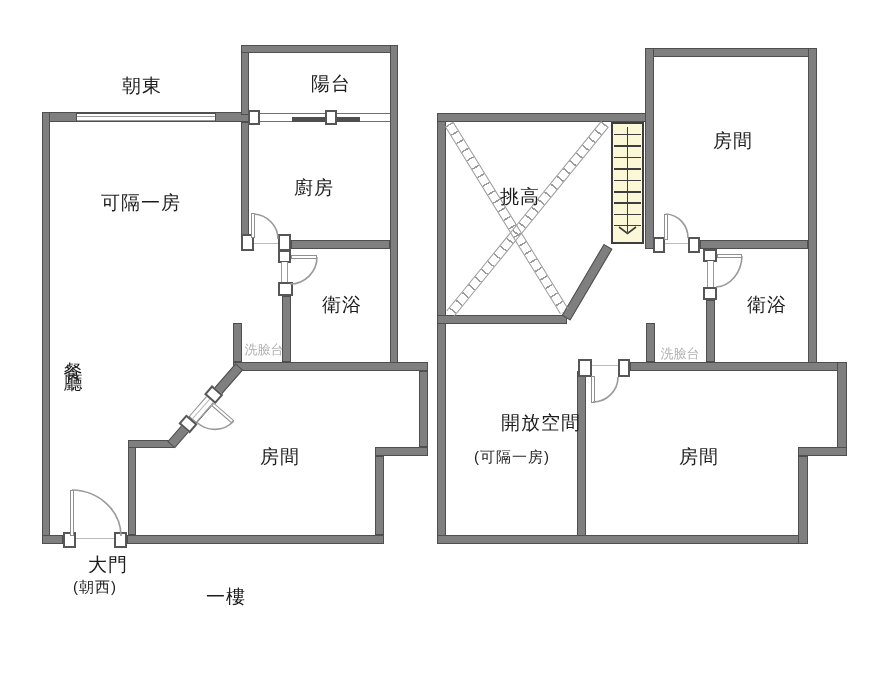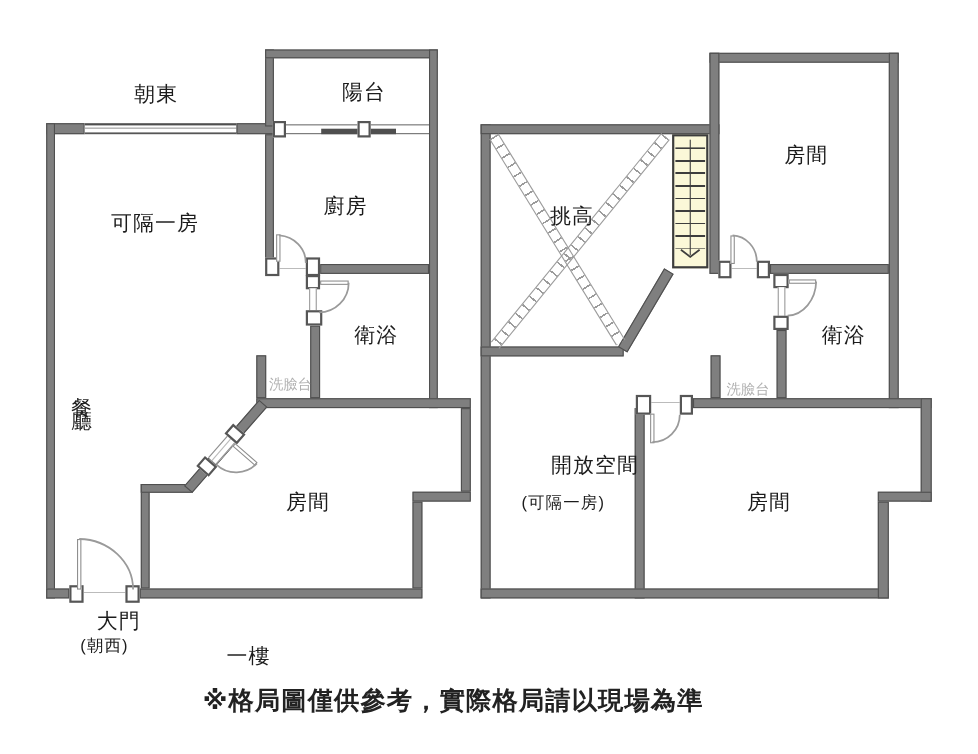--- a/index.html
+++ b/index.html
@@ -166,15 +166,14 @@
     </svg>
 
   <div class="lbl" style="left:520px;top:197px;">挑高</div>
   <div class="lbl" style="left:733px;top:141px;">房間</div>
   <div class="lbl" style="left:767px;top:305px;">衛浴</div>
   <div class="lbl lbl-xs" style="left:680px;top:354px;">洗臉台</div>
   <div class="lbl" style="left:541px;top:423px;">開放空間</div>
   <div class="lbl lbl-sm" style="left:512px;top:457px;">(可隔一房)</div>
   <div class="lbl" style="left:699px;top:457px;">房間</div>
 
-  <div class="disclaimer" style="left:412px;top:637px;">※格局圖僅供參考，實際格局請以現場為準</div>
 
 </div>
 
 </body></html>

